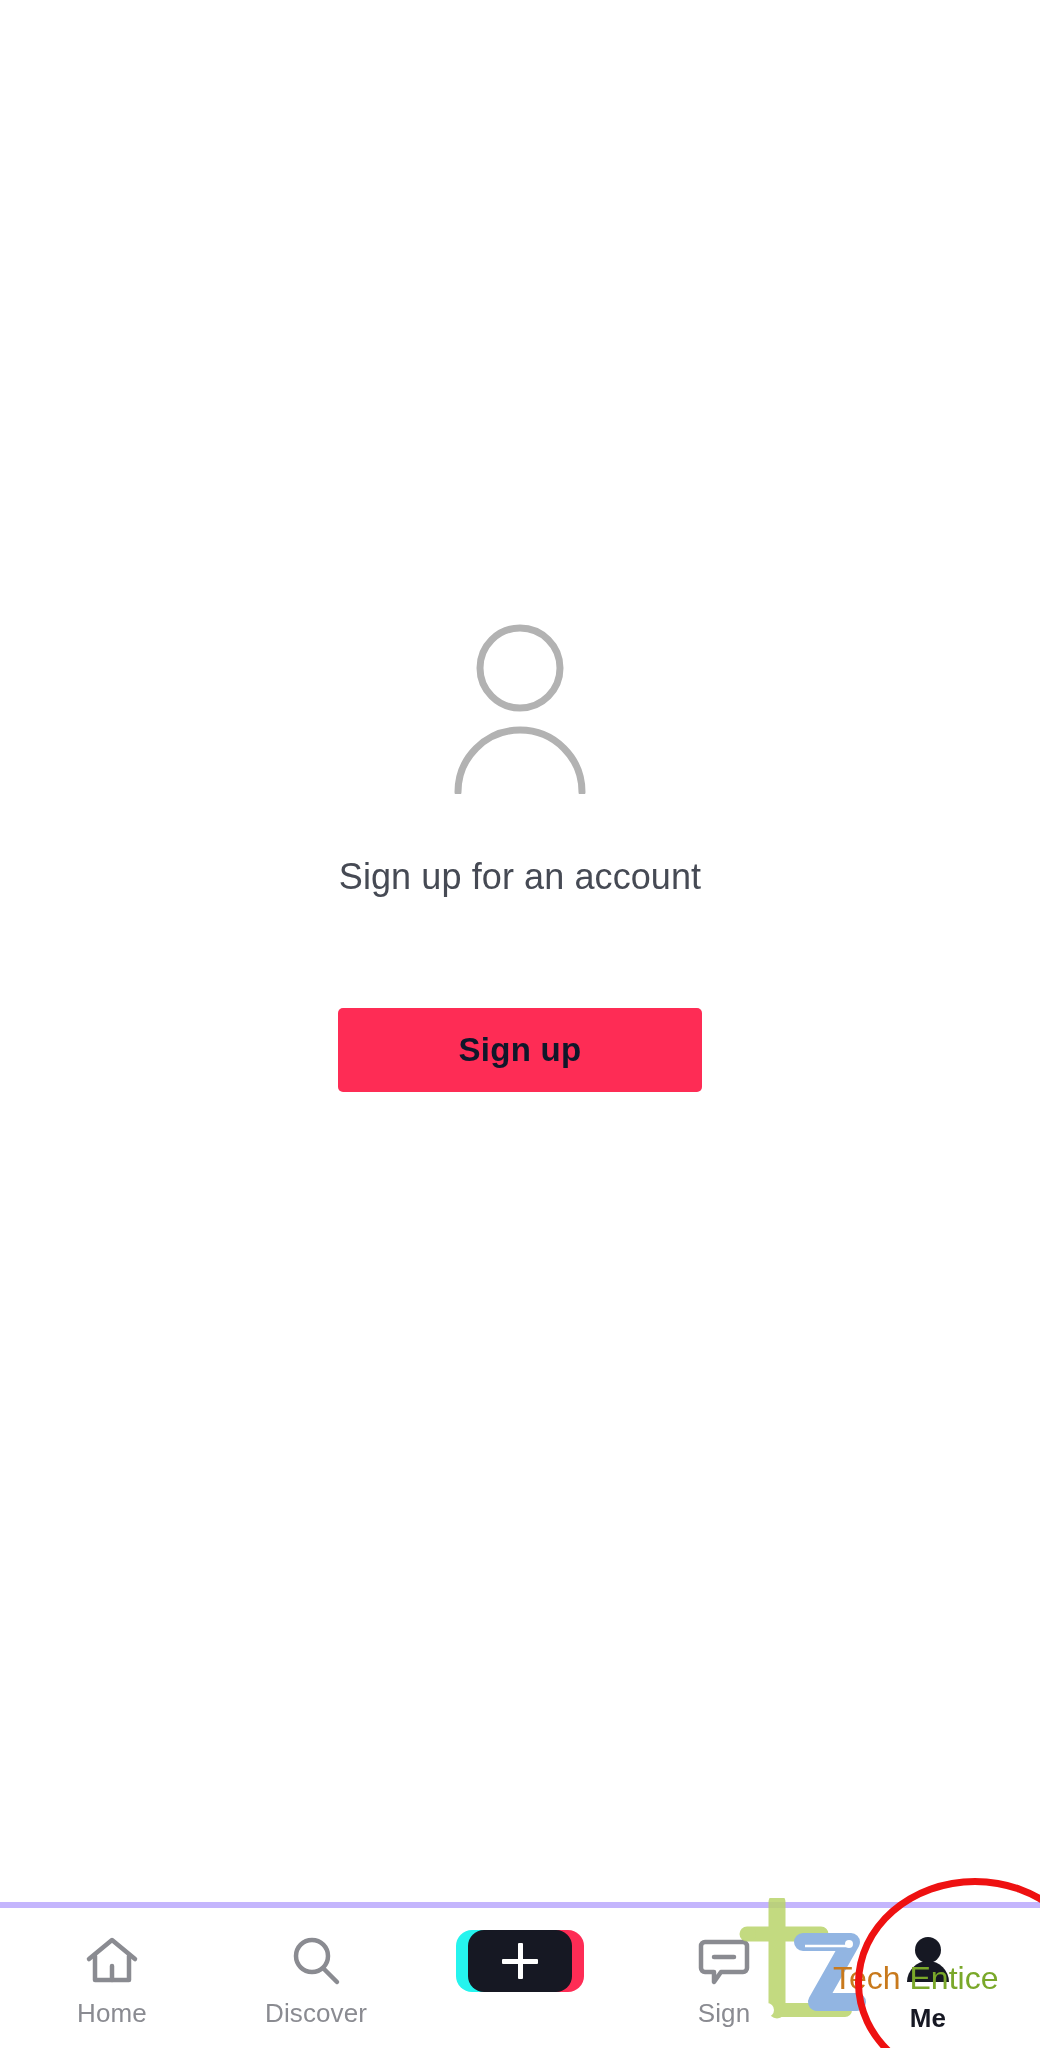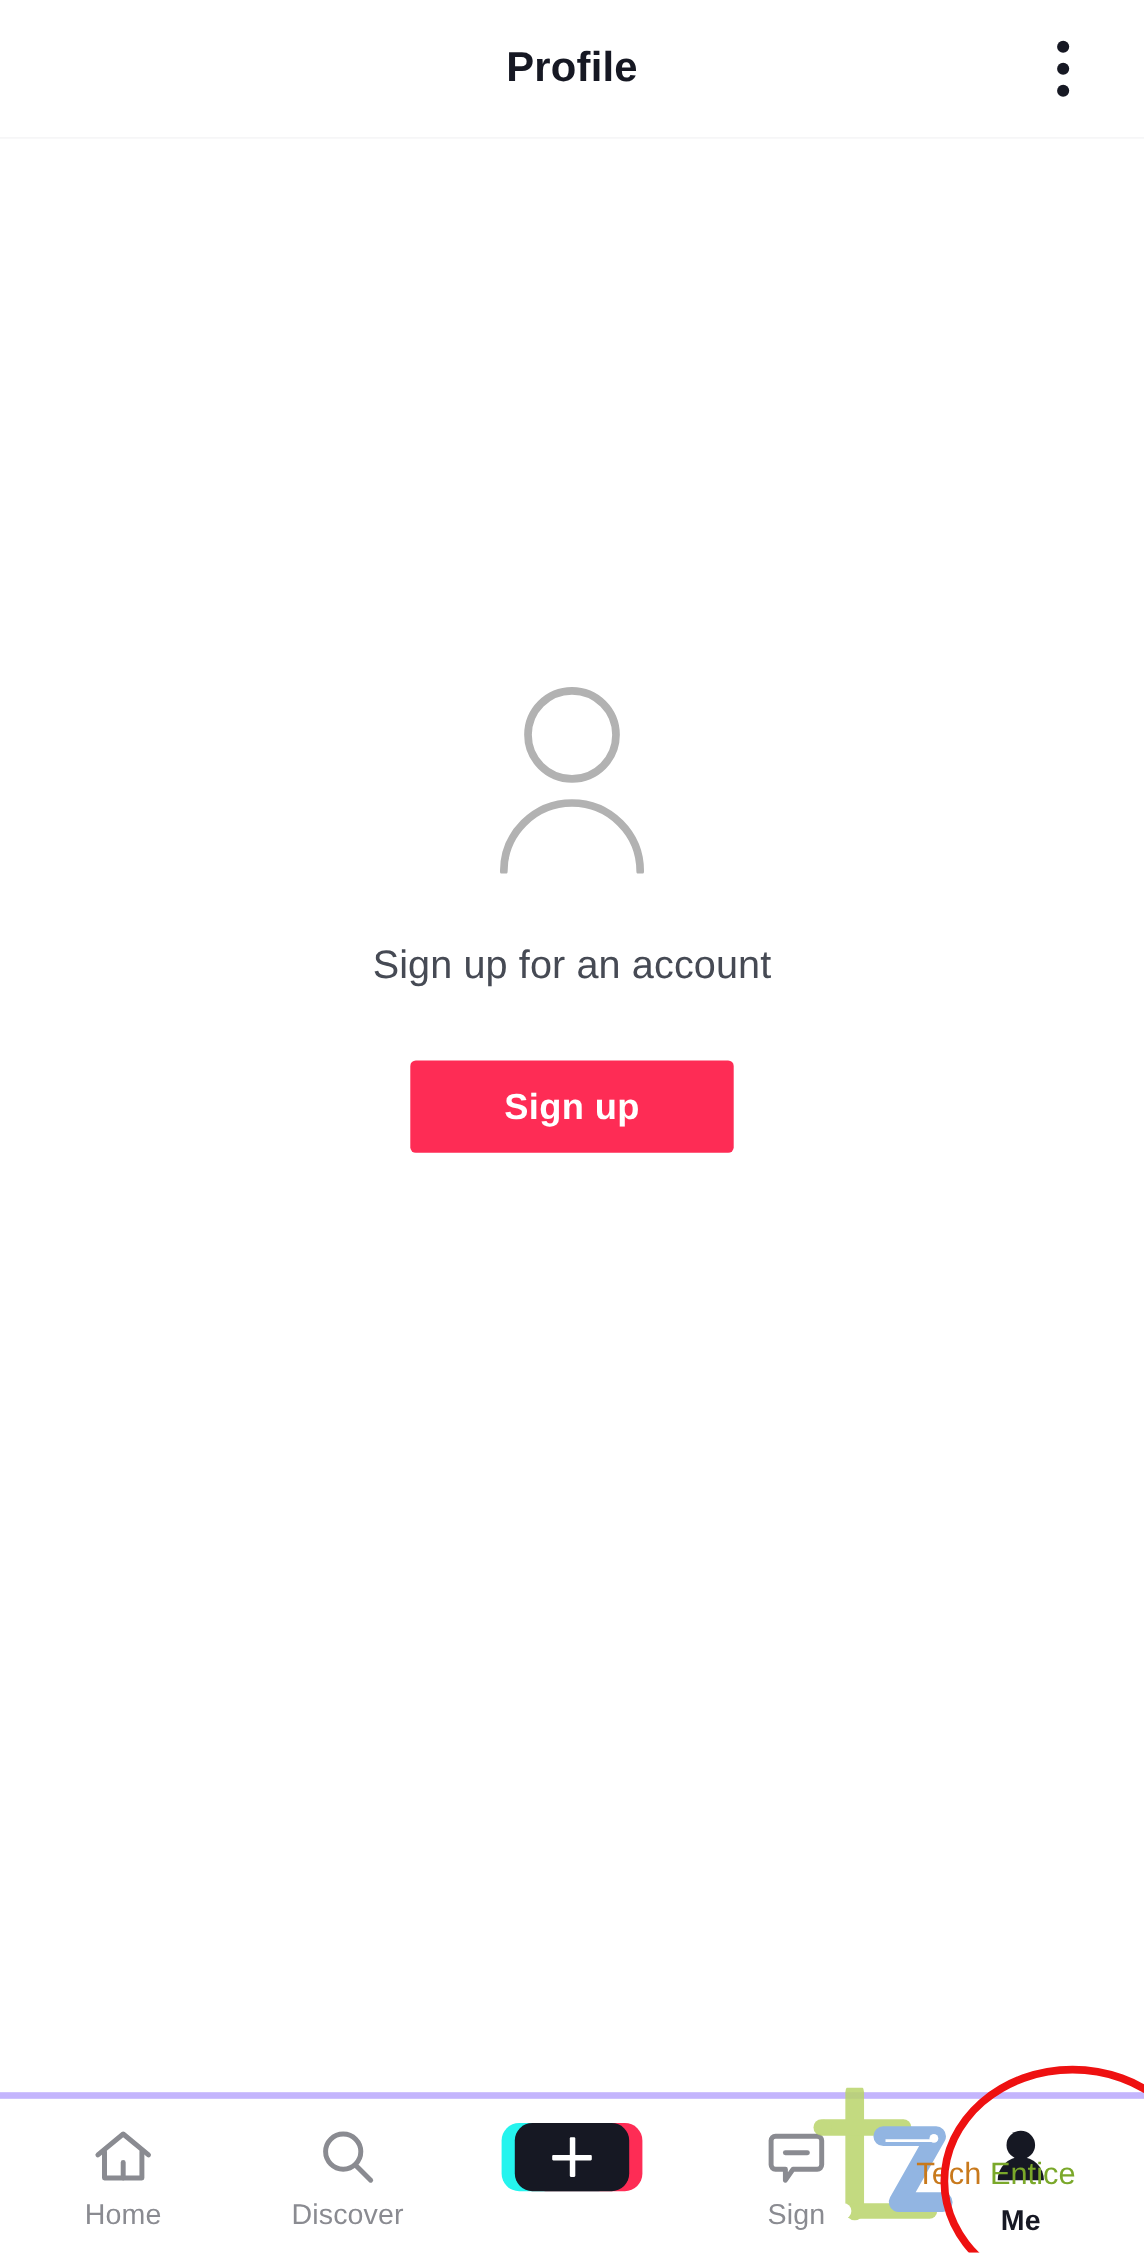--- a/index.html
+++ b/index.html
@@ -98,29 +98,29 @@
     width: 1040px;
     text-align: center;
     font-size: 36px;
     color: #464a54;
     font-weight: 400;
     letter-spacing: 0.1px;
   }
 
   .signup-button {
     position: absolute;
-    top: 838px;
+    top: 882px;
     left: 50%;
     transform: translateX(-50%);
-    width: 294px;
+    width: 364px;
     height: 84px;
     background: #fe2c55;
     border: none;
     border-radius: 5px;
-    color: #ffffff;
+    color: #0f172a;
     font-family: "Liberation Sans", sans-serif;
     font-size: 33px;
     font-weight: 700;
     letter-spacing: 0.3px;
     cursor: pointer;
     display: flex;
     align-items: center;
     justify-content: center;
   }
 
@@ -205,21 +205,21 @@
     bottom: 2px;
     width: 300px;
     height: 148px;
     pointer-events: none;
     z-index: 8;
   }
   .watermark-text {
     position: absolute;
     left: 108px;
     top: 62px;
-    font-size: 28px;
+    font-size: 32px;
     font-weight: 400;
     white-space: nowrap;
     font-family: "Liberation Sans", sans-serif;
   }
   .wm-tech   { color: #c8791c; }
   .wm-entice { color: #7aa82a; }
 
   
   .annotation-ellipse {
     position: absolute;
@@ -232,29 +232,20 @@
     background: transparent;
     pointer-events: none;
     z-index: 10;
   }
 </style>
 </head>
 <body>
 
 <div class="phone">
 
-  <div class="header">
-    <div class="header-title">Profile</div>
-
-    <div class="kebab-menu">
-      <span class="dot"></span>
-      <span class="dot"></span>
-      <span class="dot"></span>
-    </div>
-  </div>
 
   <div class="content">
     <div class="empty-state">
 
       <div class="avatar-placeholder">
         <svg width="160" height="170" viewBox="0 0 160 170" xmlns="http://www.w3.org/2000/svg">
           <circle cx="80" cy="44" r="40" fill="none" stroke="#b2b2b2" stroke-width="7"></circle>
           <path d="M18 168 A62 62 0 0 1 142 168" fill="none" stroke="#b2b2b2" stroke-width="7" stroke-linecap="round"></path>
         </svg>
       </div>

